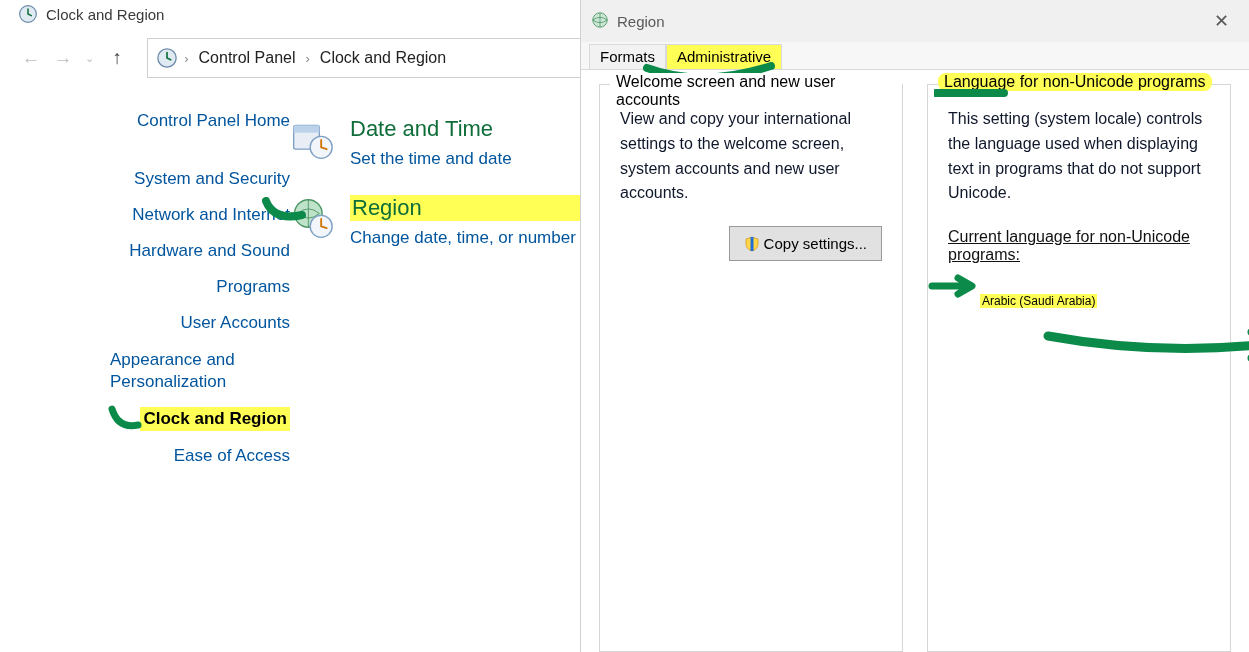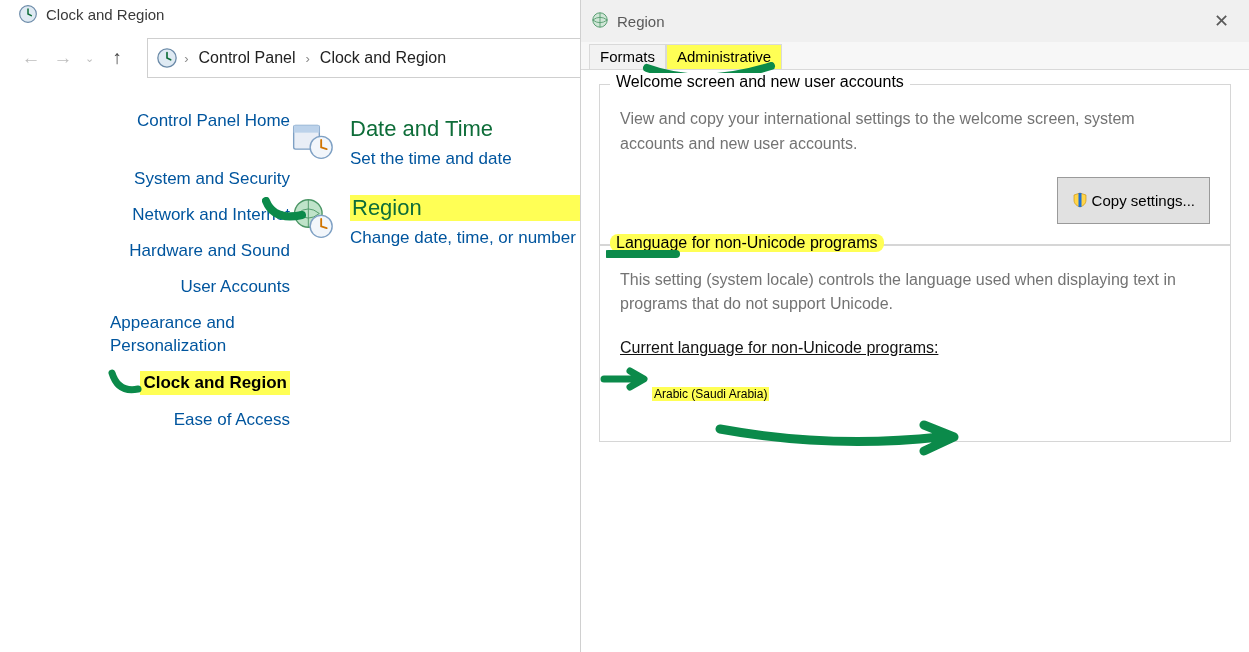--- a/index.html
+++ b/index.html
@@ -156,61 +156,62 @@
     cursor:pointer;
     position:relative;
   }
   .rd-tab.active { background:#fff;text-align:center; }
   .rd-tab.hl { background:#ffff55; }
   .rd-tabpanel {
     flex:1;
     background:#fff;
     padding: 14px 18px 0 18px;
     display:flex;
-    flex-direction:column;
+    flex-direction:row;
+    gap: 24px;
   }
 
   .groupbox {
     border: 1px solid #d6d6d6;
     position: relative;
     padding: 22px 20px 20px 20px;
   }
   .groupbox-legend {
     position:absolute;
     top:-12px; left:10px;
     background:#fff;
     padding:0 6px;
     font-size:16px;
   }
   .groupbox-legend.hl { background:#ffff55;border-radius:8px; }
   .group-text {
     font-size:16px;
     line-height:1.55;
-    color:#737373;
+    color:#0f172a;
     max-width: 560px;
   }
   .group-sub {
     font-size:16px;
     color:#111;
     margin-top: 22px;
     text-decoration: underline;
   }
   .locale-value {
     font-size:12px;
     margin-top: 26px;
     padding: 0 2px;
     background:#ffff55;
     display:inline-block;
   }
   .btn-row { display:flex; justify-content:flex-end; margin-top: 20px;}
   .win-btn {
     display:flex; align-items:center; gap:4px;
     border: 1px solid #9a9a9a;
     background:#e1e1e1;
-    padding: 14px 14px;
+    padding: 8px 14px;
     font-size:15px;
     cursor:pointer;
   }
   .shield { width:16px; height:16px; display:inline-block;}
 
   
   svg.annot { position:absolute; pointer-events:none; }
 
 </style>
 </head>
@@ -247,20 +248,21 @@
 </div>
 
 <div class="cp-body">
 
   <div class="sidebar">
     <div class="sidebar-link" style="color:#00559e;">Control Panel Home</div>
     <div style="height:8px"></div>
     <div class="sidebar-link">System and Security</div>
     <div class="sidebar-link">Network and Internet</div>
     <div class="sidebar-link">Hardware and Sound</div>
+    <div class="sidebar-link">Programs</div>
     <div class="sidebar-link">User Accounts</div>
     <div class="sidebar-link twoline">Appearance and Personalization</div>
     <div class="sidebar-item-wrap">
       <svg class="annot" style="left:-32px; top:-2px;" width="34" height="28">
         <path d="M4 4 Q 10 24 30 20" stroke="#0b8a4a" stroke-width="7" fill="none" stroke-linecap="round"></path>
       </svg>
       <span class="sidebar-link active">Clock and Region</span>
     </div>
     <div class="sidebar-link">Ease of Access</div>
   </div>

